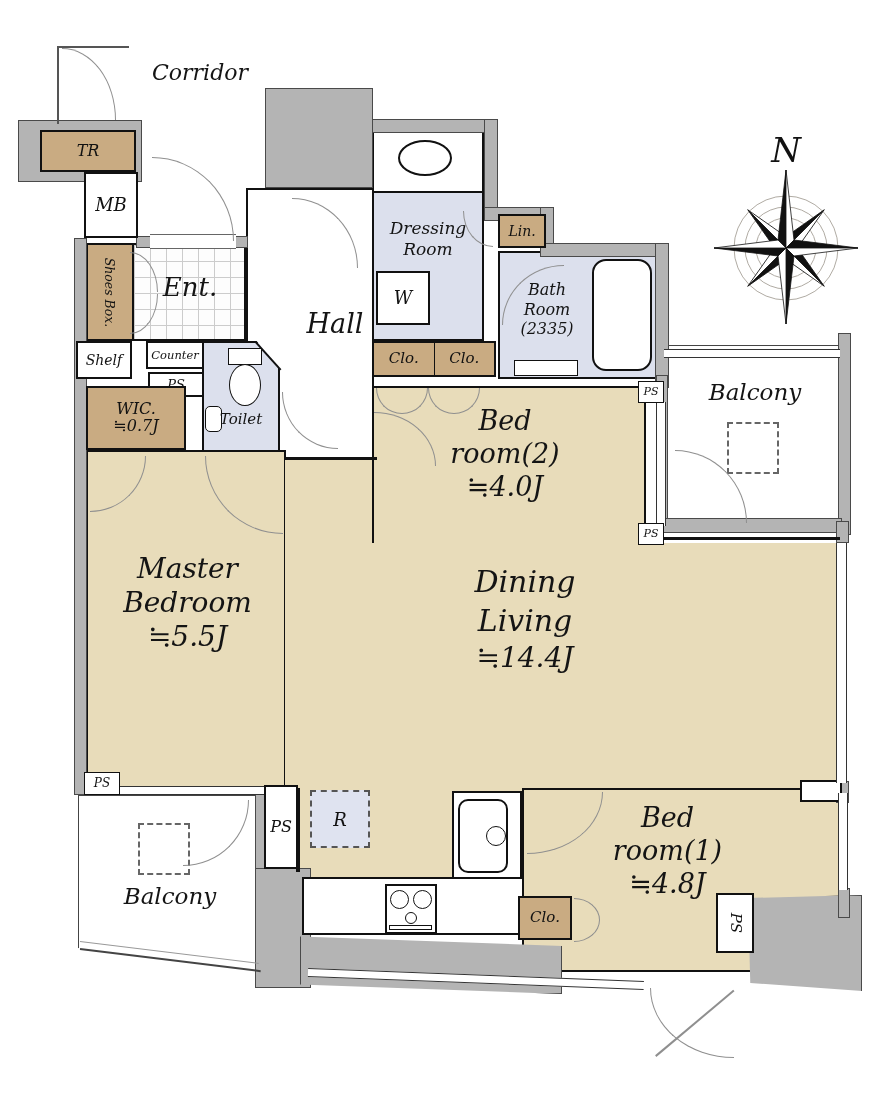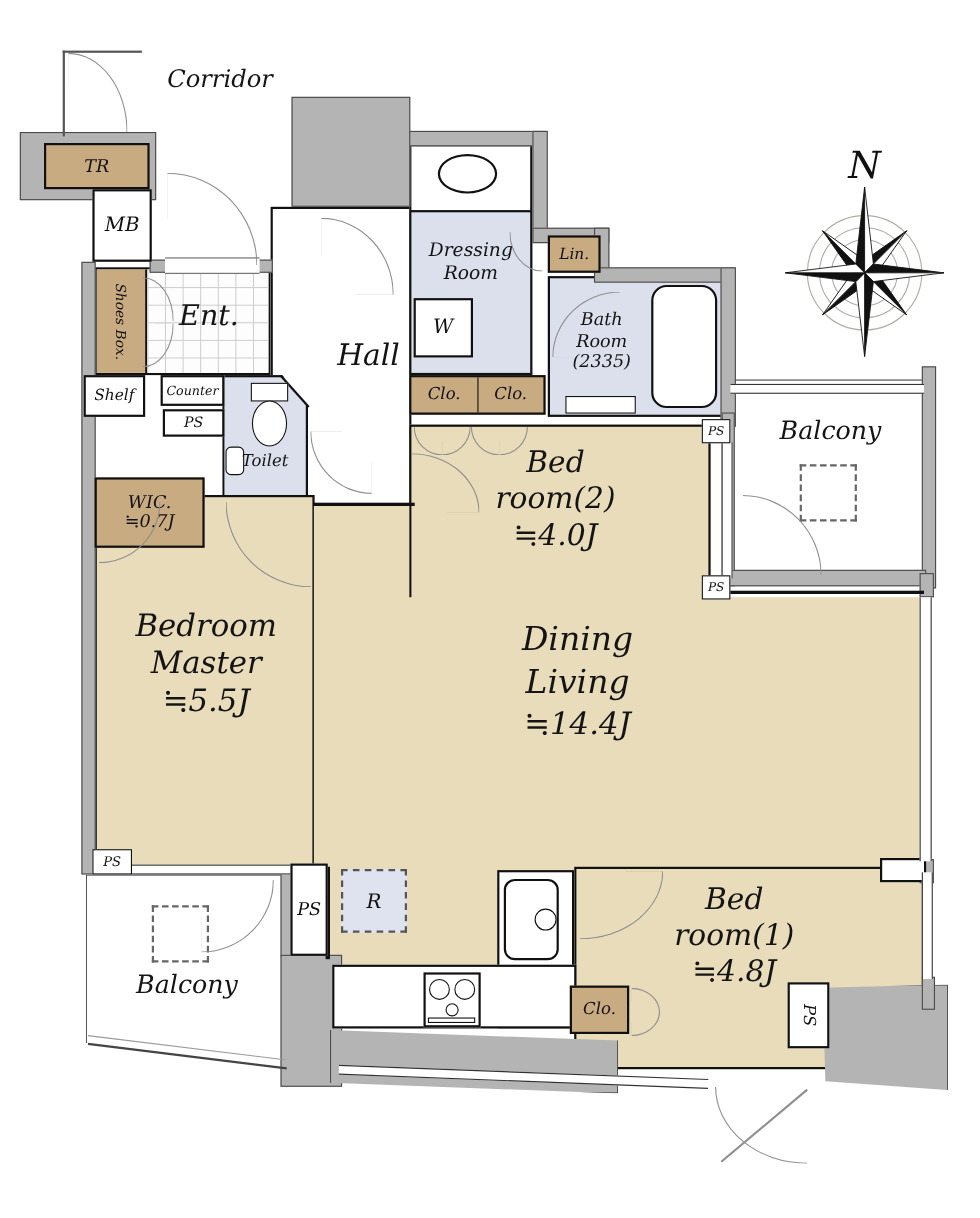--- a/index.html
+++ b/index.html
@@ -111,21 +111,21 @@
 
   <div class="box" style="left:76px;top:341px;width:56px;height:38px;">
     <span style="font-size:14px;">Shelf</span>
   </div>
   <div class="box" style="left:146px;top:341px;width:58px;height:28px;">
     <span style="font-size:11.5px;">Counter</span>
   </div>
   <div class="box" style="left:148px;top:372px;width:56px;height:25px;">
     <span style="font-size:13px;">PS</span>
   </div>
-  <div class="box" style="left:86px;top:386px;width:100px;height:64px;background:#c9ab82;margin-top:48px;">
+  <div class="box" style="left:86px;top:386px;width:100px;height:64px;background:#c9ab82;">
     <span style="font-size:16px;">
       <div>WIC.</div>
       <div>≒0.7J</div>
     </span>
   </div>
   <div class="room" style="left:202px;top:341px;width:78px;height:112px;background:#dce0ed;border-width:2px;clip-path:polygon(0 0,70% 0,100% 25%,100% 100%,0 100%);"></div>
   <div class="wl" style="left:256px;top:341px;width:38px;height:2px;transform:rotate(48deg);transform-origin:left top;"></div>
   <div class="fixture thin" style="left:228px;top:348px;width:34px;height:17px;"></div>
   <div class="fixture thin" style="left:229px;top:364px;width:32px;height:42px;border-radius:50%;"></div>
   <div class="fixture thin" style="left:205px;top:406px;width:17px;height:26px;border-radius:5px;"></div>
@@ -144,22 +144,22 @@
   <div class="arc tr" style="left:374px;top:412px;width:62px;height:54px;"></div>
   <div class="box thin" style="left:638px;top:381px;width:26px;height:22px;border-width:1.5px;">
     <span style="font-size:11px;">PS</span>
   </div>
   <div class="box thin" style="left:638px;top:523px;width:26px;height:22px;border-width:1.5px;">
     <span style="font-size:11px;">PS</span>
   </div>
 
   <div class="room" style="left:86px;top:450px;width:200px;height:345px;background:#e8dcba;"></div>
   <div class="lbl" style="left:95px;top:552px;width:185px;font-size:28px;">
+    <div>Master</div>
     <div>Bedroom</div>
-    <div>Master</div>
     <div>≒5.5J</div>
   </div>
   <div class="arc br" style="left:90px;top:456px;width:56px;height:56px;"></div>
   <div class="arc bl" style="left:205px;top:456px;width:78px;height:78px;"></div>
 
   <div class="abs" style="left:285px;top:460px;width:553px;height:475px;background:#e8dcba;z-index:2;
        clip-path:polygon(0px 0px,87px 0px,87px 83px,553px 83px,553px 330px,237px 330px,237px 475px,15px 475px,15px 330px,0px 330px);"></div>
   <div class="wl" style="left:285px;top:457px;width:92px;height:3px;"></div>
   <div class="wl" style="left:644px;top:537px;width:196px;height:3px;"></div>
   <div class="wl" style="left:296px;top:788px;width:4px;height:84px;"></div>

